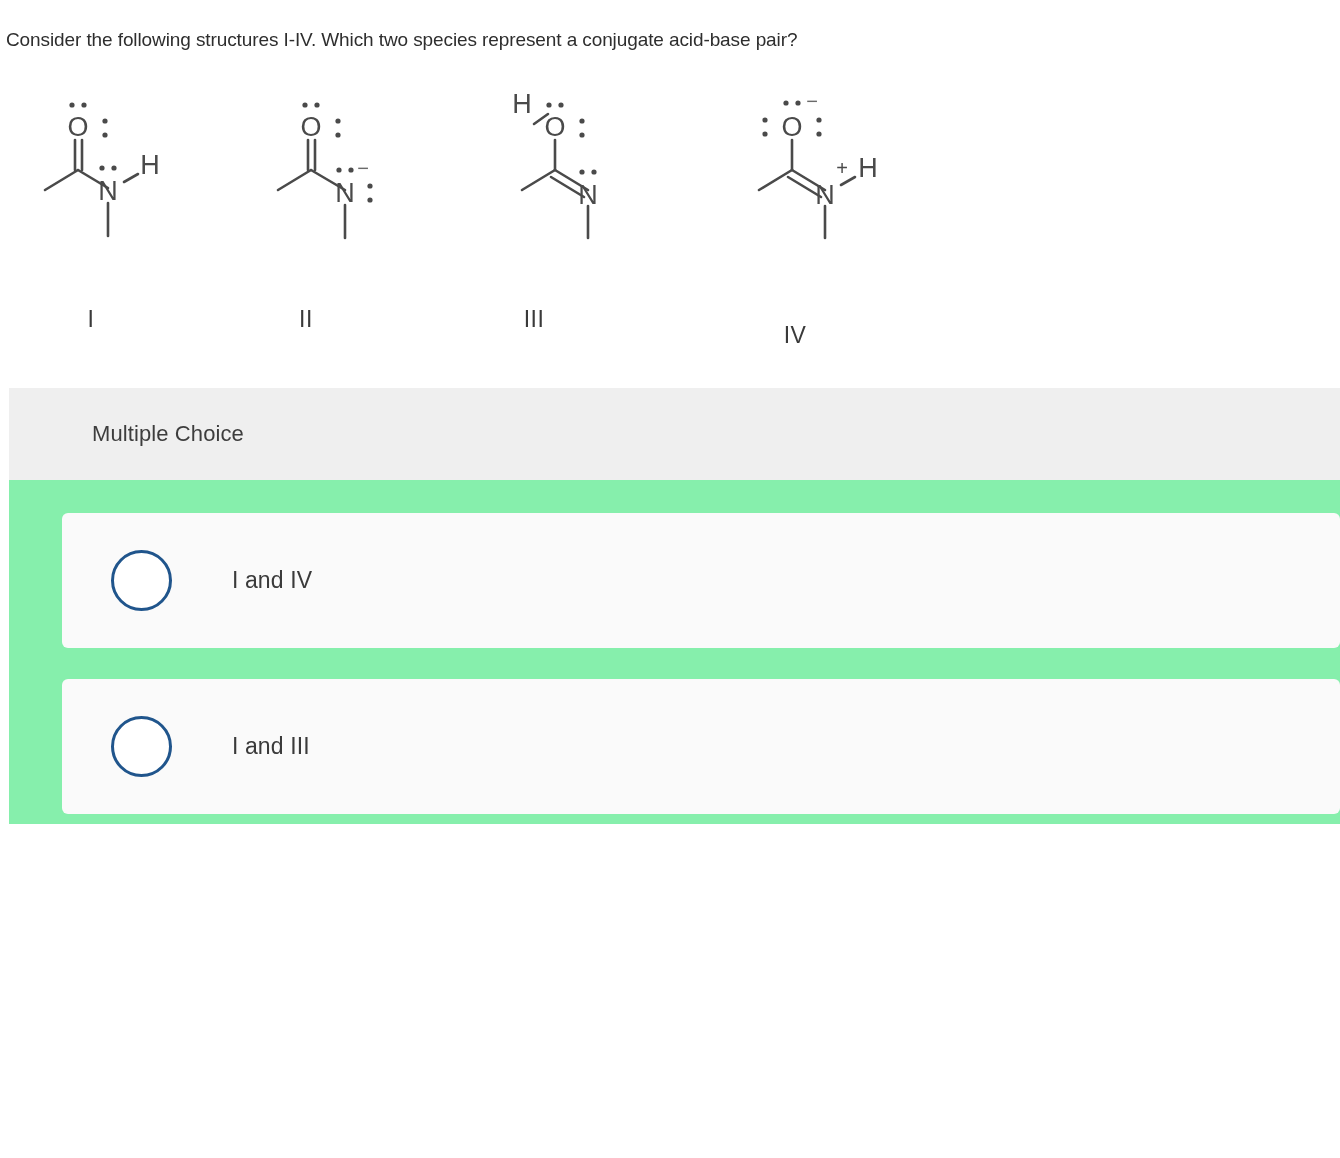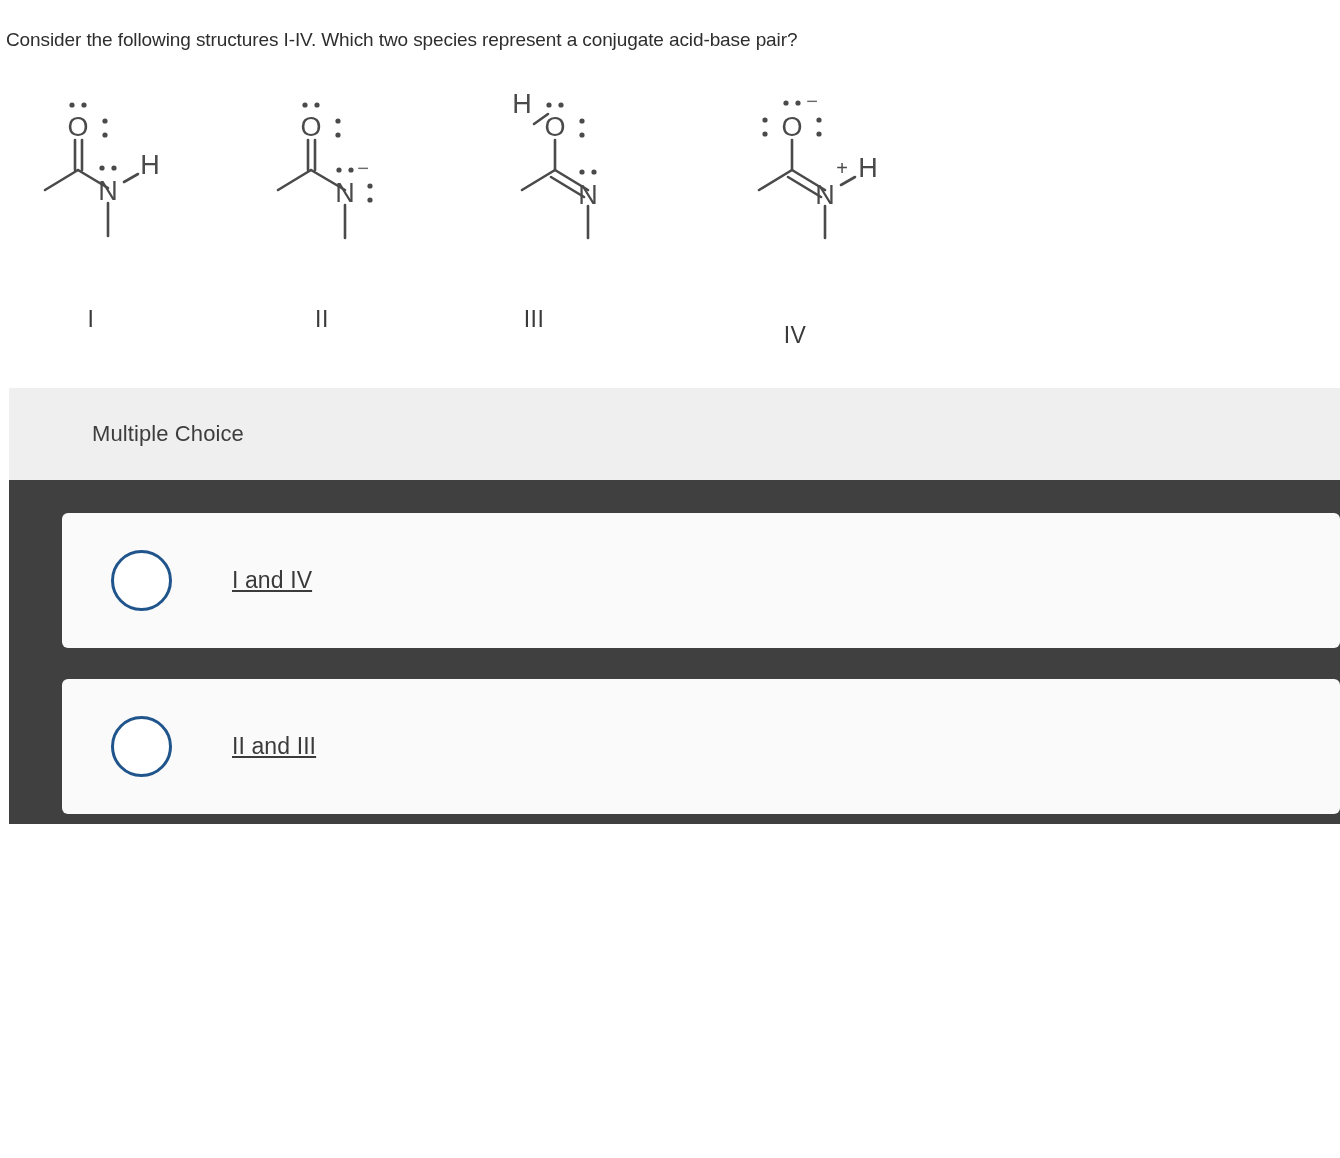--- a/index.html
+++ b/index.html
@@ -69,24 +69,23 @@
     align-items: center;
     padding-left: 83px;
     box-sizing: border-box;
   }
   .panel-header-title {
     font-size: 22px;
     color: #3d3d3d;
     letter-spacing: 0.1px;
   }
   .options-area {
-    background: #404040;
+    background: #86efac;
     padding-top: 33px;
     padding-bottom: 10px;
-    text-decoration: underline;
   }
   .option-row {
     background: #fafafa;
     margin: 0 0 31px 53px;
     height: 135px;
     border-radius: 6px;
     display: flex;
     align-items: center;
     padding-left: 49px;
     box-sizing: border-box;
@@ -226,39 +225,39 @@
 
       <text x="82" y="30" text-anchor="middle" font-family="'Liberation Sans', sans-serif" font-size="20" fill="#6a6a6a">−</text>
       <text x="95" y="126" text-anchor="middle" font-family="'Liberation Sans', sans-serif" font-size="27" fill="#4a4a4a">N</text>
 
       <text x="112" y="97" text-anchor="middle" font-family="'Liberation Sans', sans-serif" font-size="20" fill="#4a4a4a">+</text>
       <text x="138" y="99" text-anchor="middle" font-family="'Liberation Sans', sans-serif" font-size="27" fill="#4a4a4a">H</text>
     </svg>
   </div>
 
   <div class="struct-label" style="left:61px;">I</div>
-  <div class="struct-label" style="left:292px;">II</div>
+  <div class="struct-label" style="left:276px;">II</div>
   <div class="struct-label" style="left:504px;">III</div>
   <div class="struct-label" style="left:765px;margin-top:16px;">IV</div>
 </div>
 
 <div class="answer-panel">
 
   <div class="panel-header">
     <span class="panel-header-title">Multiple Choice</span>
   </div>
 
   <div class="options-area">
 
     <div class="option-row">
       <span class="radio"></span>
       <span class="option-label">I and IV</span>
     </div>
 
 
-
     <div class="option-row">
       <span class="radio"></span>
-      <span class="option-label">II and III</span>
+      <span class="option-label">I and III</span>
     </div>
 
+
   </div>
 </div>
 
 </body></html>

